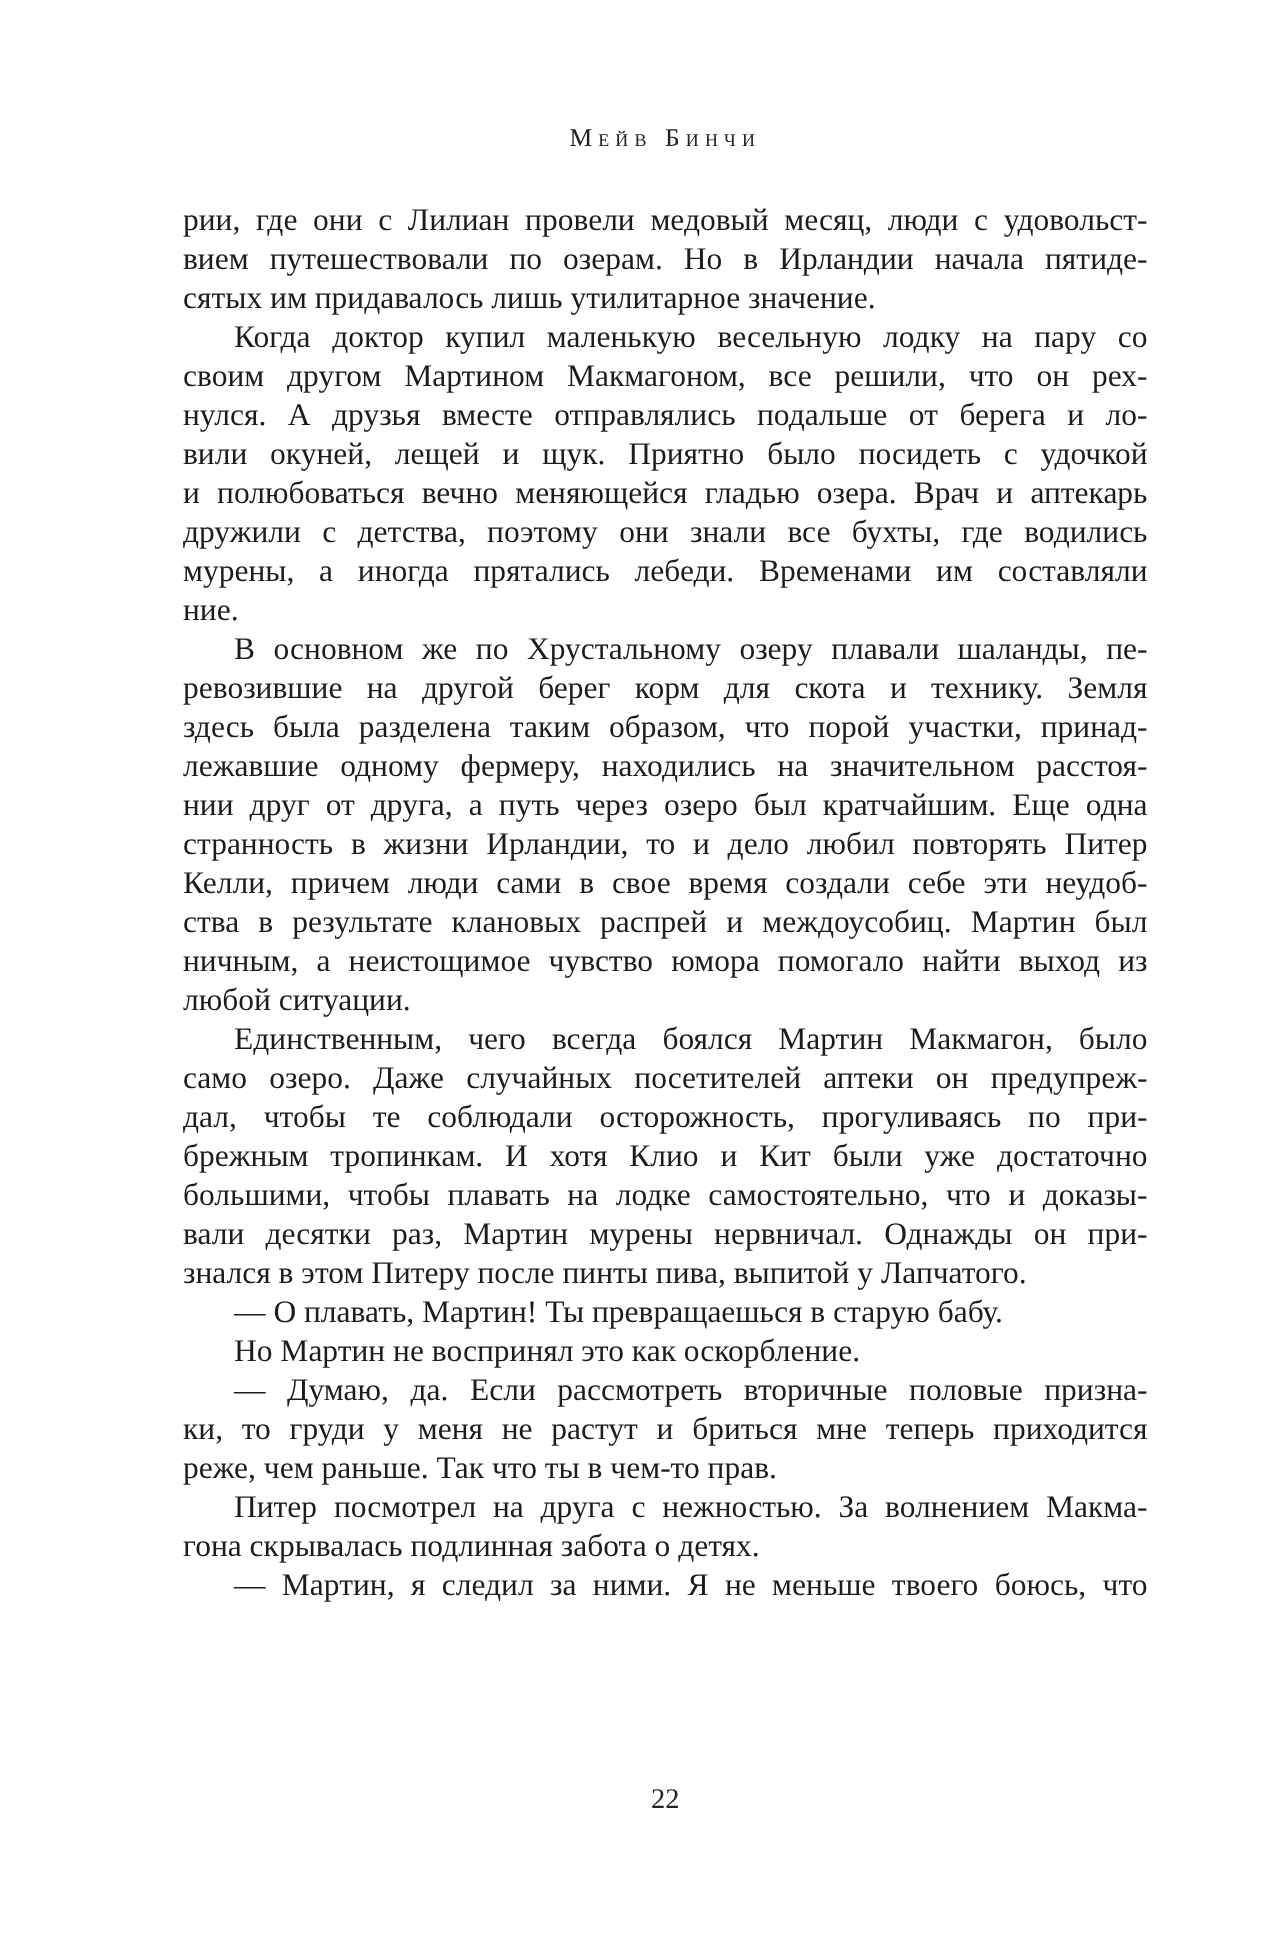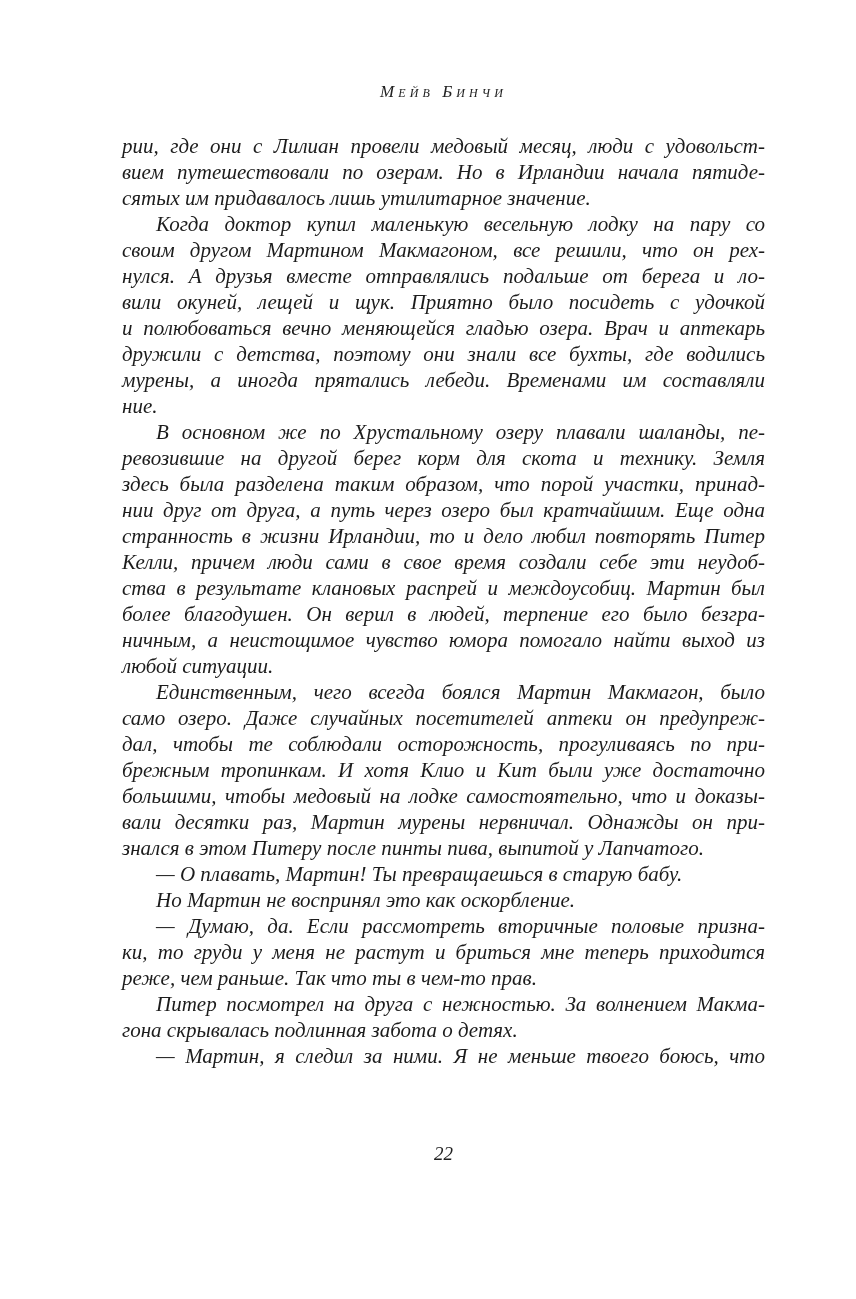--- a/index.html
+++ b/index.html
@@ -8,21 +8,20 @@
     background: #ffffff;
   }
   .book-page {
     position: relative;
     width: 796px;
     height: 1299px;
     background: #ffffff;
     font-family: "Liberation Serif", "DejaVu Serif", serif;
     color: #1c1c1c;
     overflow: hidden;
-    font-style: italic;
   }
   .running-header {
     position: absolute;
     top: 82px;
     left: 122px;
     width: 643px;
     text-align: center;
     font-size: 17px;
     font-variant: small-caps;
     letter-spacing: 0.24em;
@@ -46,21 +45,21 @@
     white-space: normal;
   }
   .line.last {
     text-align-last: left;
   }
   .line.indent {
     text-indent: 34px;
   }
   .page-number {
     position: absolute;
-    top: 1143px;
+    top: 1189px;
     left: 122px;
     width: 643px;
     text-align: center;
     font-size: 19px;
     color: #222222;
   }
 </style>
 </head>
 <body>
 
@@ -80,34 +79,34 @@
         <div class="line">вили окуней, лещей и щук. Приятно было посидеть с удочкой</div>
         <div class="line">и полюбоваться вечно меняющейся гладью озера. Врач и аптекарь</div>
         <div class="line">дружили с детства, поэтому они знали все бухты, где водились</div>
         <div class="line">мурены, а иногда прятались лебеди. Временами им составляли</div>
         <div class="line last">ние.</div>
       </div>
       <div class="paragraph">
         <div class="line indent">В основном же по Хрустальному озеру плавали шаланды, пе-</div>
         <div class="line">ревозившие на другой берег корм для скота и технику. Земля</div>
         <div class="line">здесь была разделена таким образом, что порой участки, принад-</div>
+        <div class="line">лежавшие одному фермеру, находились на значительном расстоя-</div>
         <div class="line">нии друг от друга, а путь через озеро был кратчайшим. Еще одна</div>
         <div class="line">странность в жизни Ирландии, то и дело любил повторять Питер</div>
         <div class="line">Келли, причем люди сами в свое время создали себе эти неудоб-</div>
         <div class="line">ства в результате клановых распрей и междоусобиц. Мартин был</div>
-        <div class="line">более благодушен. Он верил в людей, терпение его было безгра-</div>
         <div class="line">ничным, а неистощимое чувство юмора помогало найти выход из</div>
         <div class="line last">любой ситуации.</div>
       </div>
       <div class="paragraph">
         <div class="line indent">Единственным, чего всегда боялся Мартин Макмагон, было</div>
         <div class="line">само озеро. Даже случайных посетителей аптеки он предупреж-</div>
         <div class="line">дал, чтобы те соблюдали осторожность, прогуливаясь по при-</div>
         <div class="line">брежным тропинкам. И хотя Клио и Кит были уже достаточно</div>
-        <div class="line">большими, чтобы медовый на лодке самостоятельно, что и доказы-</div>
+        <div class="line">большими, чтобы плавать на лодке самостоятельно, что и доказы-</div>
         <div class="line">вали десятки раз, Мартин мурены нервничал. Однажды он при-</div>
         <div class="line last">знался в этом Питеру после пинты пива, выпитой у Лапчатого.</div>
       </div>
       <div class="paragraph">
         <div class="line last indent">— О плавать, Мартин! Ты превращаешься в старую бабу.</div>
       </div>
       <div class="paragraph">
         <div class="line last indent">Но Мартин не воспринял это как оскорбление.</div>
       </div>
       <div class="paragraph">

